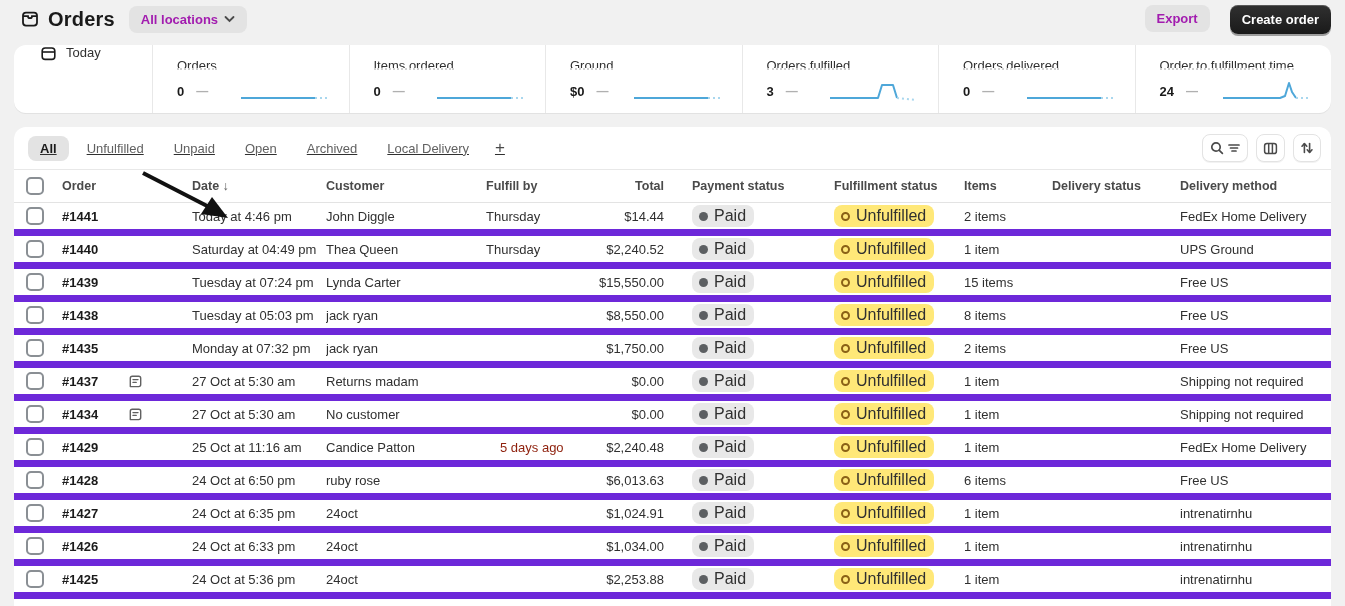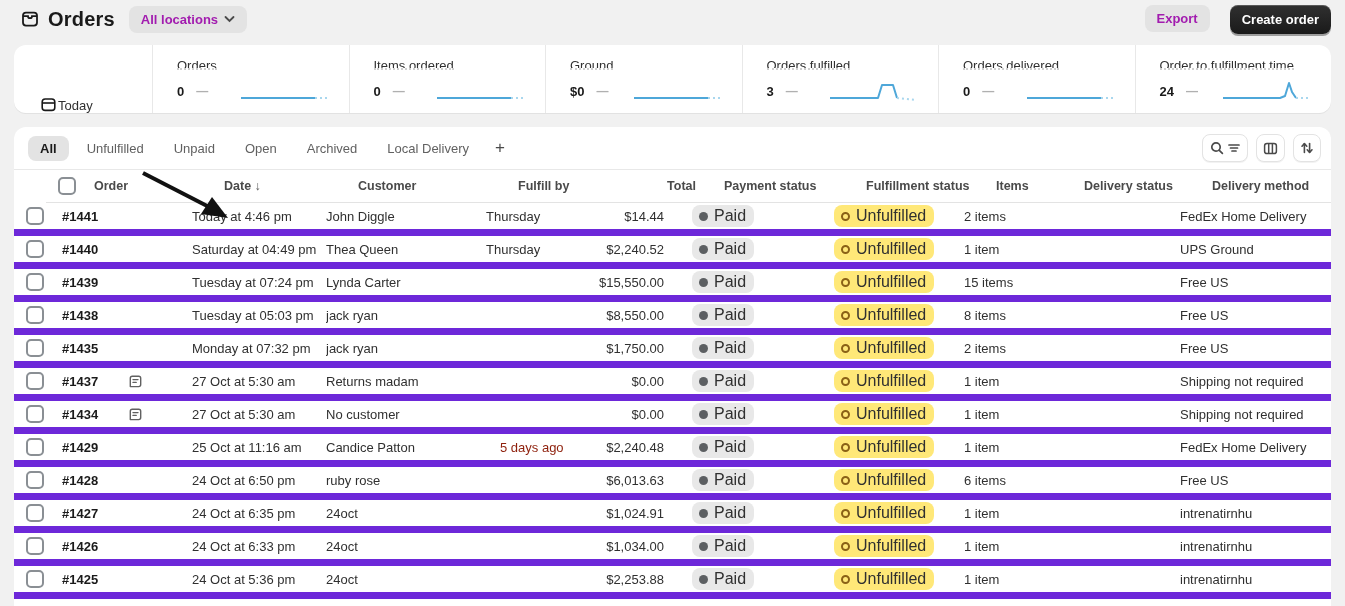--- a/index.html
+++ b/index.html
@@ -15,51 +15,51 @@
     font-family:inherit; }
   .location-btn { margin-left:14px; }
   .header-actions { margin-left:auto; display:flex; align-items:flex-start; gap:20px; }
   .primary-btn { background:linear-gradient(#303030,#1a1a1a); color:#fff; border:none; border-radius:8px;
     padding:7px 12px; font-size:13px; font-weight:600; cursor:pointer; font-family:inherit;
     box-shadow:0 2px 0 rgba(0,0,0,.35), inset 0 1px 0 rgba(255,255,255,.2); }
 
   
   .metrics-card { margin:7px 14px 0; background:#fff; border-radius:12px; height:68px;
     display:flex; align-items:stretch; box-shadow:0 1px 0 rgba(26,26,26,.07); }
-  .date-cell { width:138px; display:flex; align-items:flex-end; gap:1px; padding-left:26px;
+  .date-cell { width:138px; display:flex; align-items:flex-start; gap:9px; padding-left:26px;
     font-size:13px; font-weight:500; color:#303030; cursor:pointer; }
   .metric { flex:1; border-left:1px solid #e8e8e8; padding:13px 10px 10px 24px;
     display:flex; flex-direction:column; gap:9px; min-width:0; cursor:pointer; }
   .metric-label { font-size:13px; font-weight:500; color:#303030; width:max-content; max-width:100%;
     overflow:hidden; white-space:nowrap; border-bottom:2px dotted #cfcfcf; padding-bottom:3px; }
   .metric-row { display:flex; align-items:center; }
   .metric-value { font-size:13px; font-weight:700; color:#1a1a1a; }
   .metric-dash { color:#b0b0b0; margin-left:12px; font-weight:700; font-size:12px; }
   .spark { margin-left:auto; margin-right:10px; flex:none; }
 
   
   .main-card { margin:14px 14px 0; background:#fff; border-radius:12px 12px 0 0; height:480px;
     box-shadow:0 1px 0 rgba(26,26,26,.07); overflow:hidden; }
   .tabs-row { display:flex; align-items:center; height:43px; padding:0 10px 0 14px;
-    border-bottom:1px solid #e8e8e8; }
+    border-bottom:1px solid #e8e8e8;text-decoration:underline; }
   .tab { border:none; background:transparent; font-family:inherit; font-size:13px; font-weight:500;
     color:#616161; padding:5px 12px; border-radius:8px; cursor:pointer; margin-right:6px; white-space:nowrap; }
   .tab.active { background:#e3e3e3; color:#1a1a1a; font-weight:600; }
   .tab-add { border:none; background:transparent; color:#4a4a4a; font-size:17px; font-weight:500;
     cursor:pointer; padding:2px 8px; font-family:inherit; }
   .tab-tools { margin-left:auto; display:flex; gap:8px; }
   .tool-btn { display:inline-flex; align-items:center; justify-content:center; gap:4px; height:28px;
     min-width:28px; padding:0 6px; background:#fff; border:1px solid #e3e3e3; border-radius:8px;
     cursor:pointer; box-shadow:0 1px 0 rgba(26,26,26,.06); }
 
   
   .grid-row { display:grid; align-items:center;
     grid-template-columns:36px 130px 134px 160px 92px 88px 26px 142px 130px 88px 128px 1fr;
     padding-left:12px; height:33px; }
-  .thead { border-bottom:1px solid #e3e3e3;margin-left:32px; }
+  .thead { border-bottom:1px solid #e3e3e3; }
   .thead .th { font-size:12.5px; font-weight:550; color:#4a4a4a; white-space:nowrap; overflow:hidden; }
   .th-total, .td-total { text-align:right; padding-right:2px; }
   .t-row { border-bottom:7px solid #6d28d9; cursor:pointer; }
   .cell { font-size:13px; color:#303030; white-space:nowrap; overflow:hidden; }
   .order-cell { display:flex; align-items:center; gap:0; }
   .order-num { font-weight:650; color:#1a1a1a; width:66px; flex:none; }
   .alert-text { color:#8e1f0b;margin-left:14px; }
   .checkbox { width:18px; height:18px; border:2px solid #8a8f94; border-radius:5px; background:#fff;
     display:inline-block; cursor:pointer; }
 

